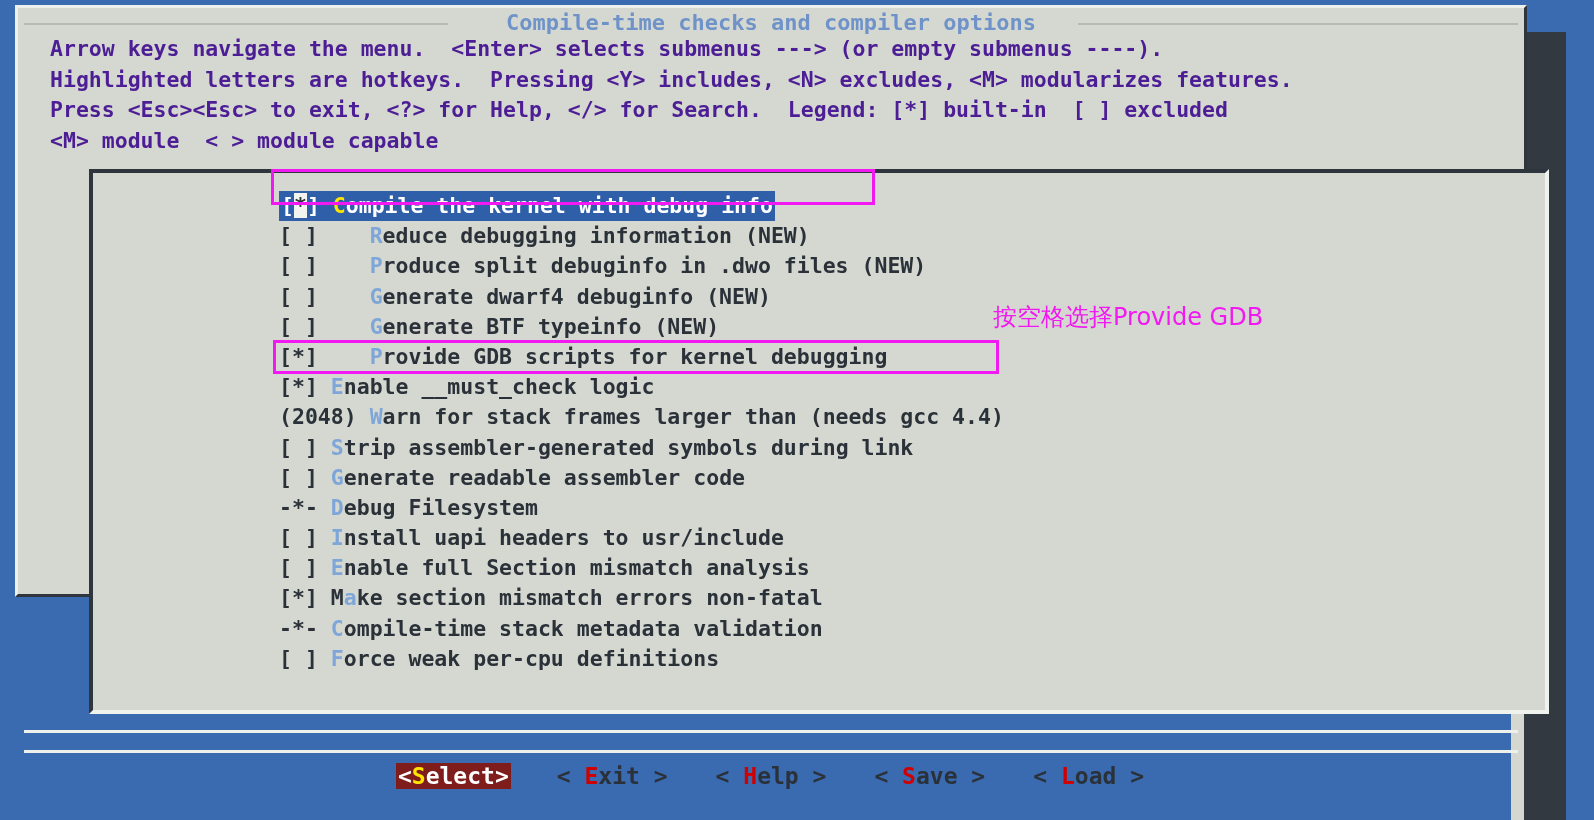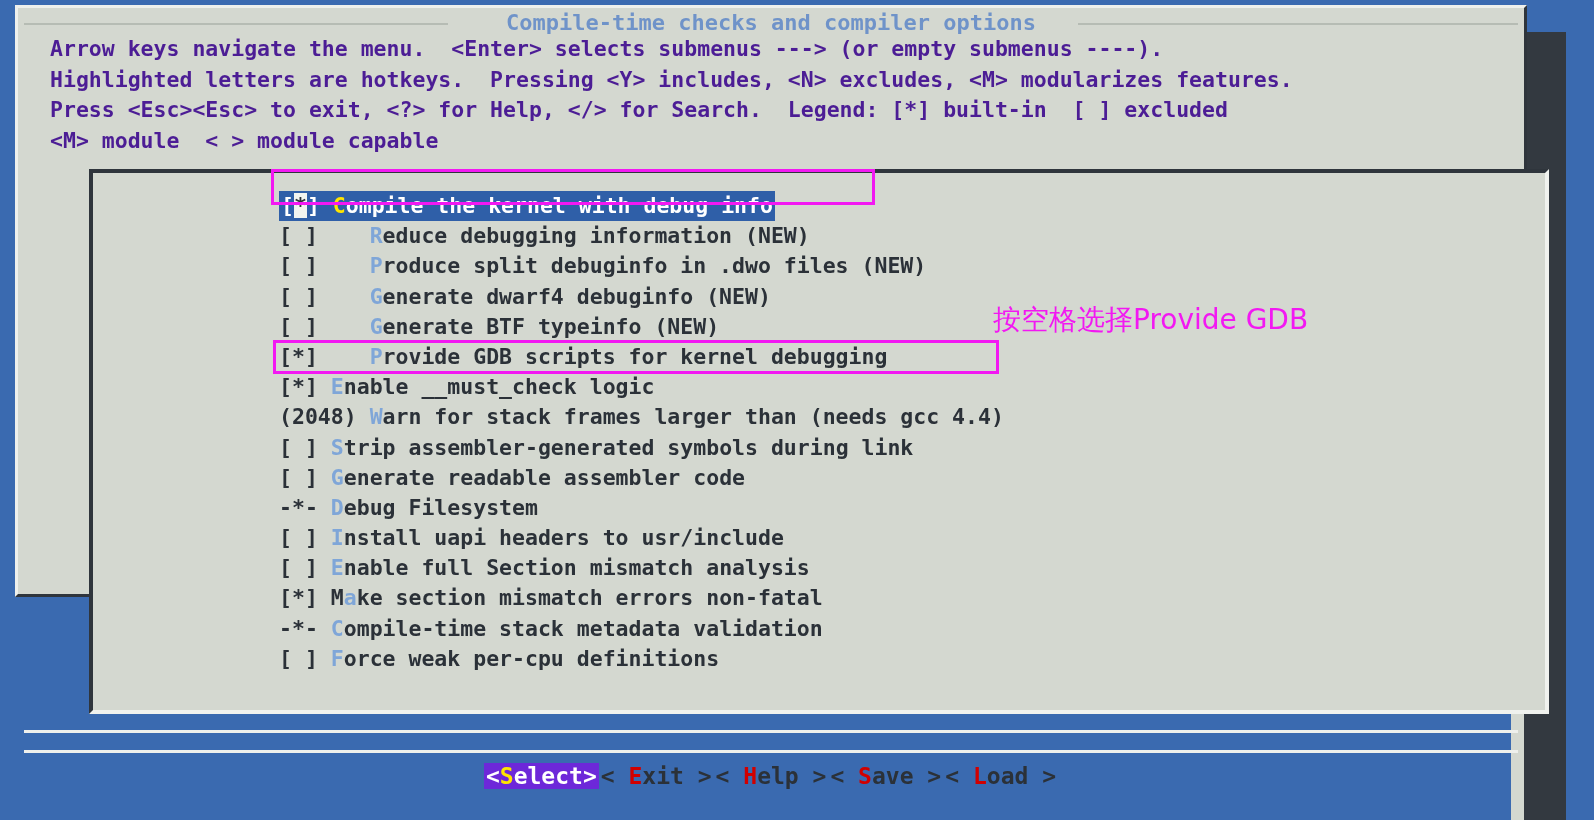--- a/index.html
+++ b/index.html
@@ -124,21 +124,21 @@
     border: 3px solid #f218f2;
     pointer-events: none;
   }
   .mbox-selected { left: 178px;  top: -4px;  width: 604px; height: 36px; }
   .mbox-gdb      { left: 180px;  top: 167px; width: 726px; height: 34px; }
 
   .note {
     position: absolute;
     color: #f218f2;
     font-family: "DejaVu Sans", "Liberation Sans", sans-serif;
-    font-size: 28px;
+    font-size: 24px;
     white-space: nowrap;
   }
   .note-1 { left: 975px; top: 293px; }
   .note-2 { left: 975px; top: 353px; }
 
   
   .sep-line {
     position: absolute;
     left: 6px; top: 722px;
     width: 1494px; height: 3px;
@@ -153,23 +153,23 @@
   .buttonbar {
     position: absolute;
     left: 0; right: 0; top: 755px;
     text-align: center;
     font-size: 23px;
     font-weight: bold;
     color: #2b3138;
     white-space: pre;
   }
   .btn { display: inline-block; padding: 0 2px; }
-  .btn + .btn { }
+  .btn + .btn { margin-left: 44px; }
   .btn-active {
-    background: #6d28d9;
+    background: #7f1d1d;
     color: #ffffff;
   }
   .btn-hk { color: #d10000; }
   .btn-hk-active { color: #ffe400; }
 </style>
 </head>
 <body>
 
 <div id="screen">
 

